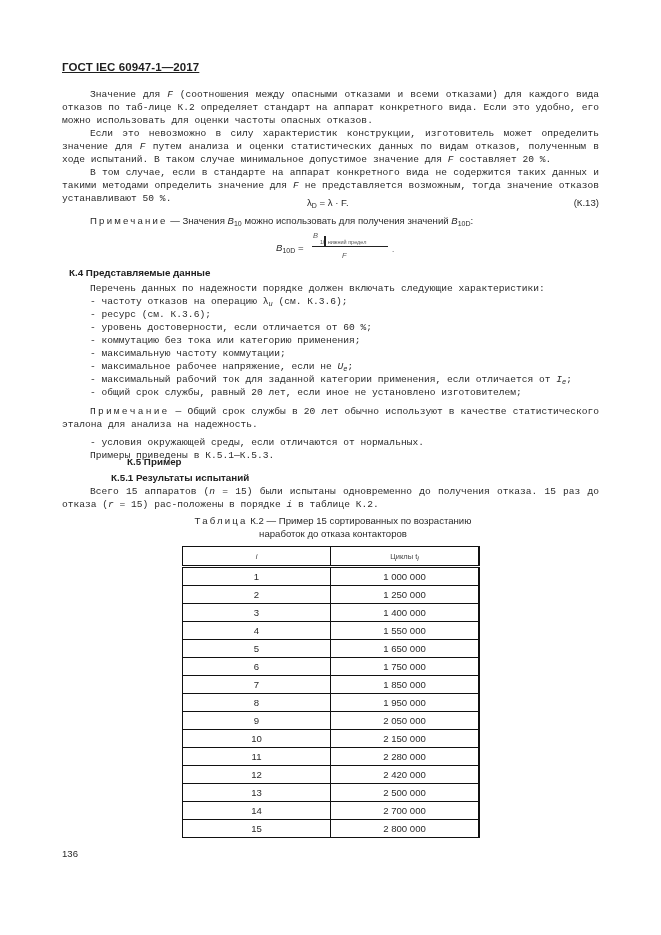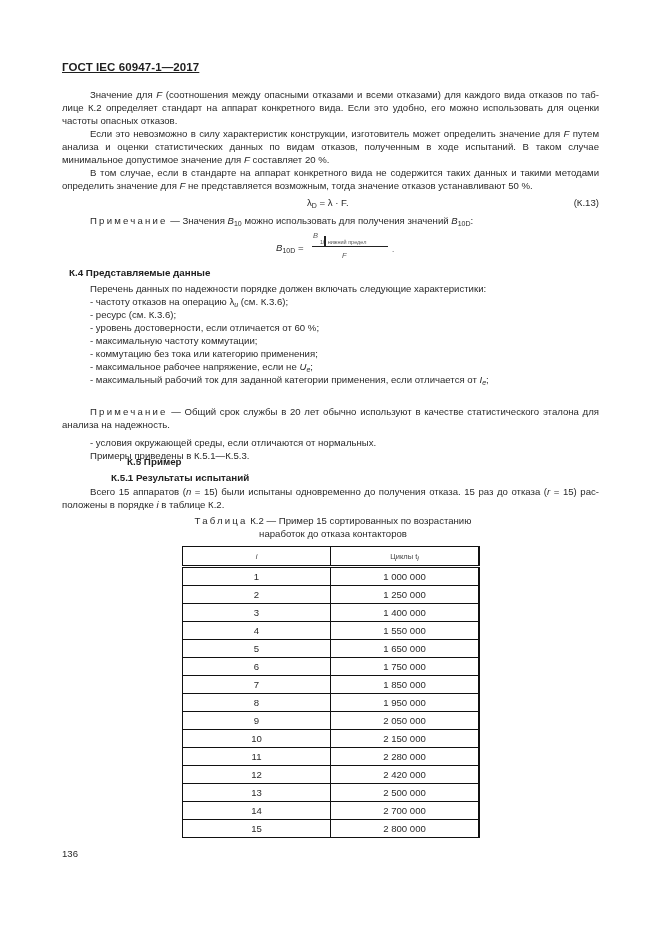--- a/index.html
+++ b/index.html
@@ -4,21 +4,21 @@
 <style>
   html, body { margin: 0; padding: 0; background: #ffffff; }
   body {
     width: 661px; height: 935px; position: relative; overflow: hidden;
     font-family: "Liberation Sans", "DejaVu Sans", sans-serif;
     color: #2a2a2a; font-size: 9.6px; line-height: 13px;
   }
   .page { position: absolute; left: 0; top: 0; width: 661px; height: 935px; }
   .doc-header { position: absolute; left: 62px; top: 61px; font-weight: bold; font-size: 11.5px; color: #1e1e1e; letter-spacing: 0.1px; text-decoration: underline; }
   .block { position: absolute; left: 62px; width: 537px; text-align: justify; }
-  .p { margin: 0; }
+  .p { margin: 0; font-family: Liberation Mono, monospace; }
   .indent { text-indent: 28px; }
   .sp { letter-spacing: 2.2px; }
   i { font-style: italic; }
   sub { font-size: 7px; vertical-align: -2px; line-height: 0; }
   .formula-row { position: absolute; left: 62px; width: 537px; height: 14px; }
   .formula-center { position: absolute; left: 245px; top: 0; }
   .formula-num { position: absolute; right: 0; top: 0; }
   .frac-wrap { position: absolute; left: 276px; top: 231px; width: 150px; height: 34px; }
   .frac-lhs { position: absolute; left: 0; top: 10px; }
   .frac-num { position: absolute; left: 37px; top: -2px; font-size: 7.5px; font-style: italic; color: #555; }
@@ -74,24 +74,25 @@
     <span class="frac-dot">.</span>
   </div>
 
   <div class="h2" style="top:266px;">К.4  Представляемые данные</div>
 
   <div class="block" style="top:282px; left:90px; width:509px;">
     <p class="p">Перечень данных по надежности порядке должен включать следующие характеристики:</p>
     <p class="p bullet"><span>- частоту отказов на операцию </span><span>λ</span><sub><i>u</i></sub><span> (см. К.3.6);</span></p>
     <p class="p bullet">- ресурс (см. К.3.6);</p>
     <p class="p bullet">- уровень достоверности, если отличается от 60 %;</p>
+    <p class="p bullet">- коммутацию без тока или категорию применения;</p>
     <p class="p bullet">- максимальную частоту коммутации;</p>
-    <p class="p bullet">- коммутацию без тока или категорию применения;</p>
     <p class="p bullet"><span>- максимальное рабочее напряжение, если не </span><i>U</i><sub><i>e</i></sub><span>;</span></p>
     <p class="p bullet"><span>- максимальный рабочий ток для заданной категории применения, если отличается от </span><i>I</i><sub><i>e</i></sub><span>;</span></p>
+    <p class="p bullet">- общий срок службы, равный 20 лет, если иное не установлено изготовителем;</p>
   </div>
 
   <div class="block" style="top:393px;margin-top:12px;">
     <p class="p indent"><span class="sp">Примечание</span><span> — </span><span>Общий срок службы в 20 лет обычно используют в качестве статистического эталона для анализа на надежность.</span></p>
   </div>
 
   <div class="block" style="top:424px; left:90px; width:509px;margin-top:12px;">
     <p class="p">- условия окружающей среды, если отличаются от нормальных.</p>
     <p class="p">Примеры приведены в К.5.1—К.5.3.</p>
   </div>

